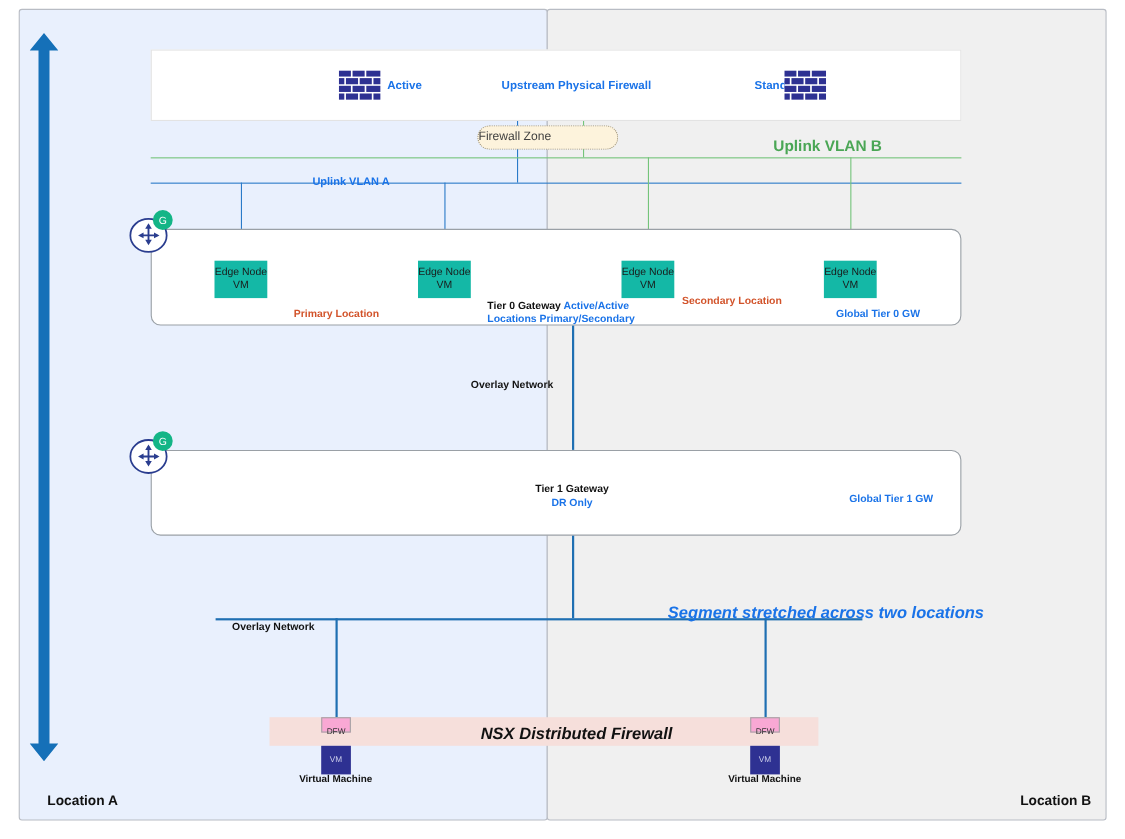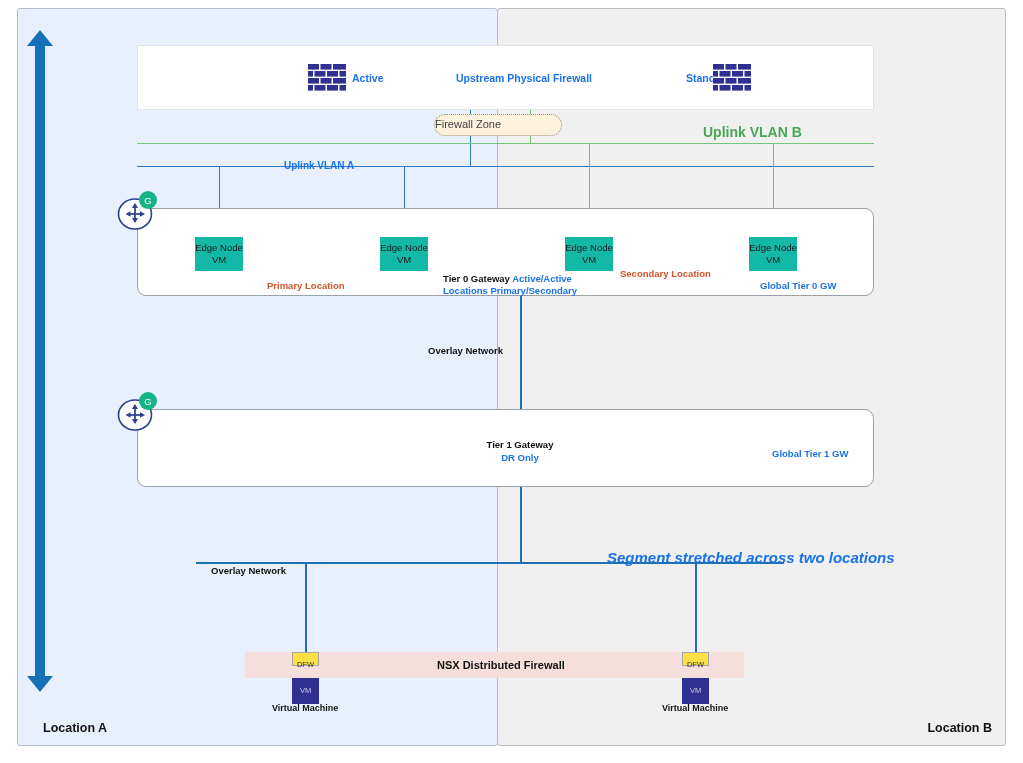--- a/index.html
+++ b/index.html
@@ -64,24 +64,24 @@
 
   
   .tlbl{position:absolute;white-space:nowrap;font-size:9.5px;font-weight:bold;}
   .c-blue{color:#1a73e8;}
   .c-orange{color:#d2532a;}
   .c-black{color:#111;}
 
   
   #dfw-band{position:absolute;left:245px;top:652px;width:499px;height:26px;
      background:#f6dfdb;}
-  #dfw-label{position:absolute;left:437px;top:659px;font-size:11px;
-     font-weight:bold;color:#111;white-space:nowrap;}
-
-  .dfwbox{position:absolute;width:27px;height:14px;background:#fde047;
+  #dfw-label{position:absolute;left:437px;top:659px;font-size:15px;
+     font-weight:bold;color:#111;white-space:nowrap;font-style:italic;}
+
+  .dfwbox{position:absolute;width:27px;height:14px;background:#f9a8d4;
      border:1px solid #a5a5a5;box-sizing:border-box;font-size:7.5px;color:#333;
      text-align:center;line-height:24px;}
   .vmbox{position:absolute;width:27px;height:26px;background:#2e3192;
      font-size:7.5px;color:#c9cbe8;text-align:center;line-height:26px;}
   .vmlbl{position:absolute;font-size:9px;font-weight:bold;color:#111;
      white-space:nowrap;}
 </style>
 </head>
 <body>
 

